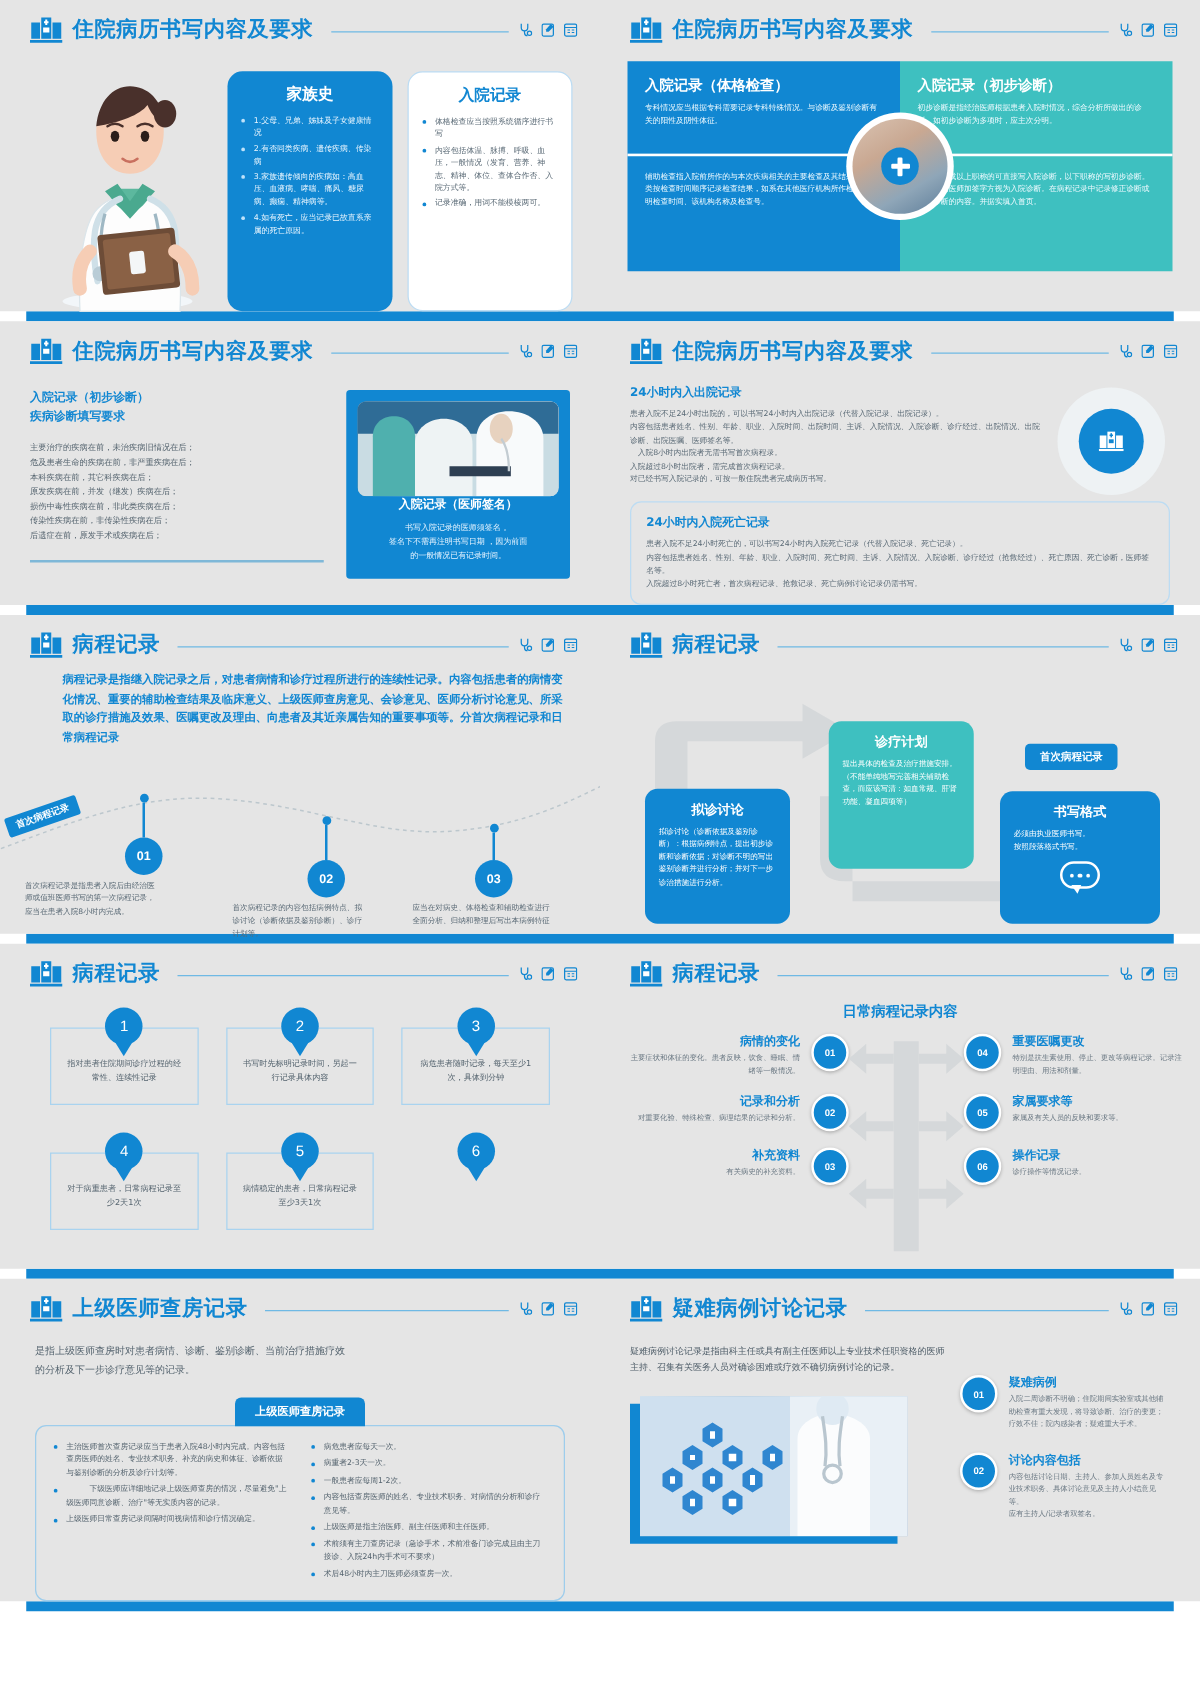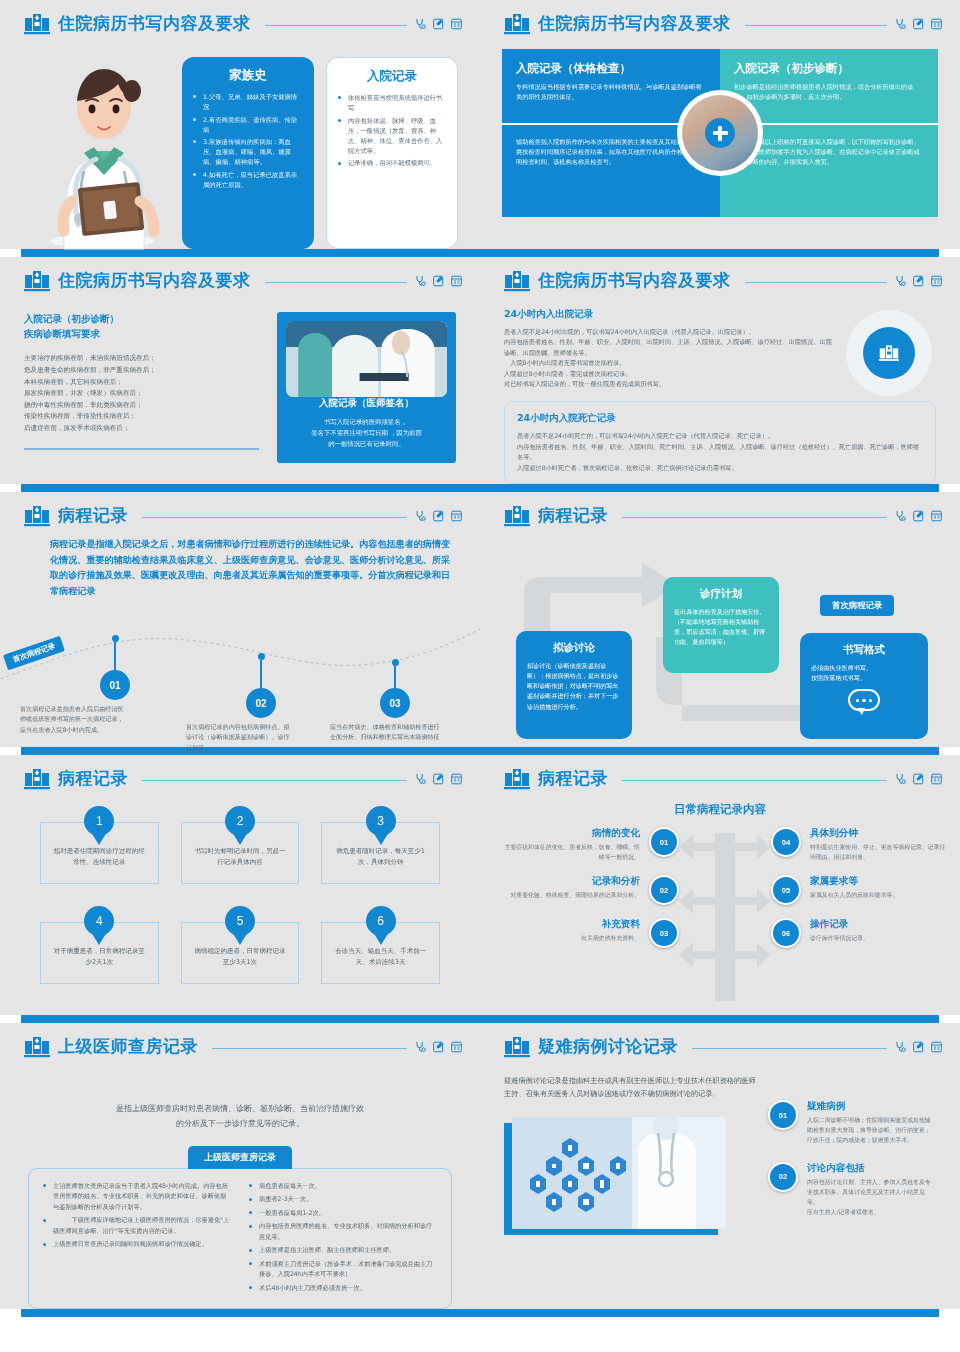--- a/index.html
+++ b/index.html
@@ -189,21 +189,21 @@
   .s8-d { font-size:5.9px; line-height:1.62; color:#6a7883; }
   .s8-circ {
     width:30px; height:30px; border-radius:50%; background:#1187d2; color:#fff;
     font-size:7.6px; font-weight:bold; display:flex; align-items:center; justify-content:center;
     flex:0 0 auto; border:2.2px solid #fff; box-shadow:0 1px 3px rgba(0,0,0,.28);
   }
   .s8-mid { width:92px; position:relative; }
 
   
   .s9-stage { padding:16px 28px 0 28px; }
-  .s9-lead { text-align:center; font-size:8px; line-height:1.85; color:#55646f; margin-bottom:14px;margin-top:28px; }
+  .s9-lead { font-size:8px; line-height:1.85; color:#55646f; margin-bottom:14px; }
   .s9-pillwrap { text-align:center; position:relative; z-index:3; }
   .s9-pill {
     background:#1187d2; color:#fff; font-size:9px; font-weight:bold;
     padding:5px 16px; border-radius:5px 5px 0 0; display:inline-block;
   }
   .s9-box { border:1px solid #9ecdec; border-radius:9px; margin-top:-1px; padding:12px 14px; display:flex; gap:18px; }
   .s9-col { width:50%; }
   ul.s9l { list-style:none; }
   ul.s9l li { position:relative; padding-left:10px; font-size:6.2px; line-height:1.7; margin-bottom:3px; color:#55646f; }
   ul.s9l li::before { content:""; position:absolute; left:0; top:3.4px; width:3px; height:3px; border-radius:50%; background:#1187d2; }
@@ -678,21 +678,21 @@
       </svg>
       <svg class="arrow-g" viewBox="0 0 220 120" width="220" height="120" style="left:170px; top:108px;">
         <path d="M6 2 L6 52 Q6 70 26 70 L152 70 L152 56 L190 78 L152 100 L152 86 L32 86 L32 2 Z" fill="#d5d8da"></path>
       </svg>
 
       <div class="box-blue" style="position:absolute; left:36px; top:104px; width:116px; height:108px;">
         <div class="b-title cjk">拟诊讨论</div>
         <div class="b-txt cjk">拟诊讨论（诊断依据及鉴别诊断）：根据病例特点，提出初步诊断和诊断依据；对诊断不明的写出鉴别诊断并进行分析；并对下一步诊治措施进行分析。</div>
       </div>
 
-      <div class="box-teal" style="position:absolute; left:183px; top:50px; width:116px; height:96px;">
+      <div class="box-teal" style="position:absolute; left:183px; top:50px; width:116px; height:118px;">
         <div class="b-title cjk">诊疗计划</div>
         <div class="b-txt cjk">提出具体的检查及治疗措施安排。（不能单纯地写完善相关辅助检查，而应该写清：如血常规、肝肾功能、凝血四项等）</div>
       </div>
 
       <div class="s6-pill cjk" style="position:absolute; left:340px; top:68px;">首次病程记录</div>
 
       <div class="box-blue" style="position:absolute; left:320px; top:106px; width:128px; height:106px;">
         <div class="b-title cjk">书写格式</div>
         <div class="b-txt cjk" style="white-space:pre-line;">必须由执业医师书写。
 按照段落格式书写。</div>
@@ -786,21 +786,20 @@
             <div class="head">5</div>
             <div class="tip"></div>
           </div>
           <div class="s7-card cjk">病情稳定的患者，日常病程记录至少3天1次</div>
         </div>
         <div class="s7-cell">
           <div class="s7-pin">
             <div class="head">6</div>
             <div class="tip"></div>
           </div>
-          <div class="s7-card cjk">会诊当天、输血当天、手术前一天、术后连续3天</div>
         </div>
       </div>
     </div>
   </div>
       </div>
 
   <div class="slide">
         <div class="slide-inner">
     <div class="hdr">
       <span class="hdr-logo">
@@ -876,21 +875,21 @@
             <path d="M56 70 L78 70 L78 62 L92 74 L78 86 L78 78 L56 78 Z" fill="#d5d8da"></path>
             <path d="M36 124 L14 124 L14 116 L0 128 L14 140 L14 132 L36 132 Z" fill="#d5d8da"></path>
             <path d="M56 124 L78 124 L78 116 L92 128 L78 140 L78 132 L56 132 Z" fill="#d5d8da"></path>
           </svg>
         </div>
 
         <div class="s8-side">
           <div class="s8-item">
             <div class="s8-circ" style="margin-right:9px;">04</div>
             <div class="s8-txtbox">
-              <div class="s8-t cjk">具体到分钟</div>
+              <div class="s8-t cjk">重要医嘱更改</div>
               <div class="s8-d cjk">特别是抗生素使用、停止、更改等病程记录。记录注明理由、用法和剂量。</div>
             </div>
           </div>
           <div class="s8-item">
             <div class="s8-circ" style="margin-right:9px;">05</div>
             <div class="s8-txtbox">
               <div class="s8-t cjk">家属要求等</div>
               <div class="s8-d cjk">家属及有关人员的反映和要求等。</div>
             </div>
           </div>

